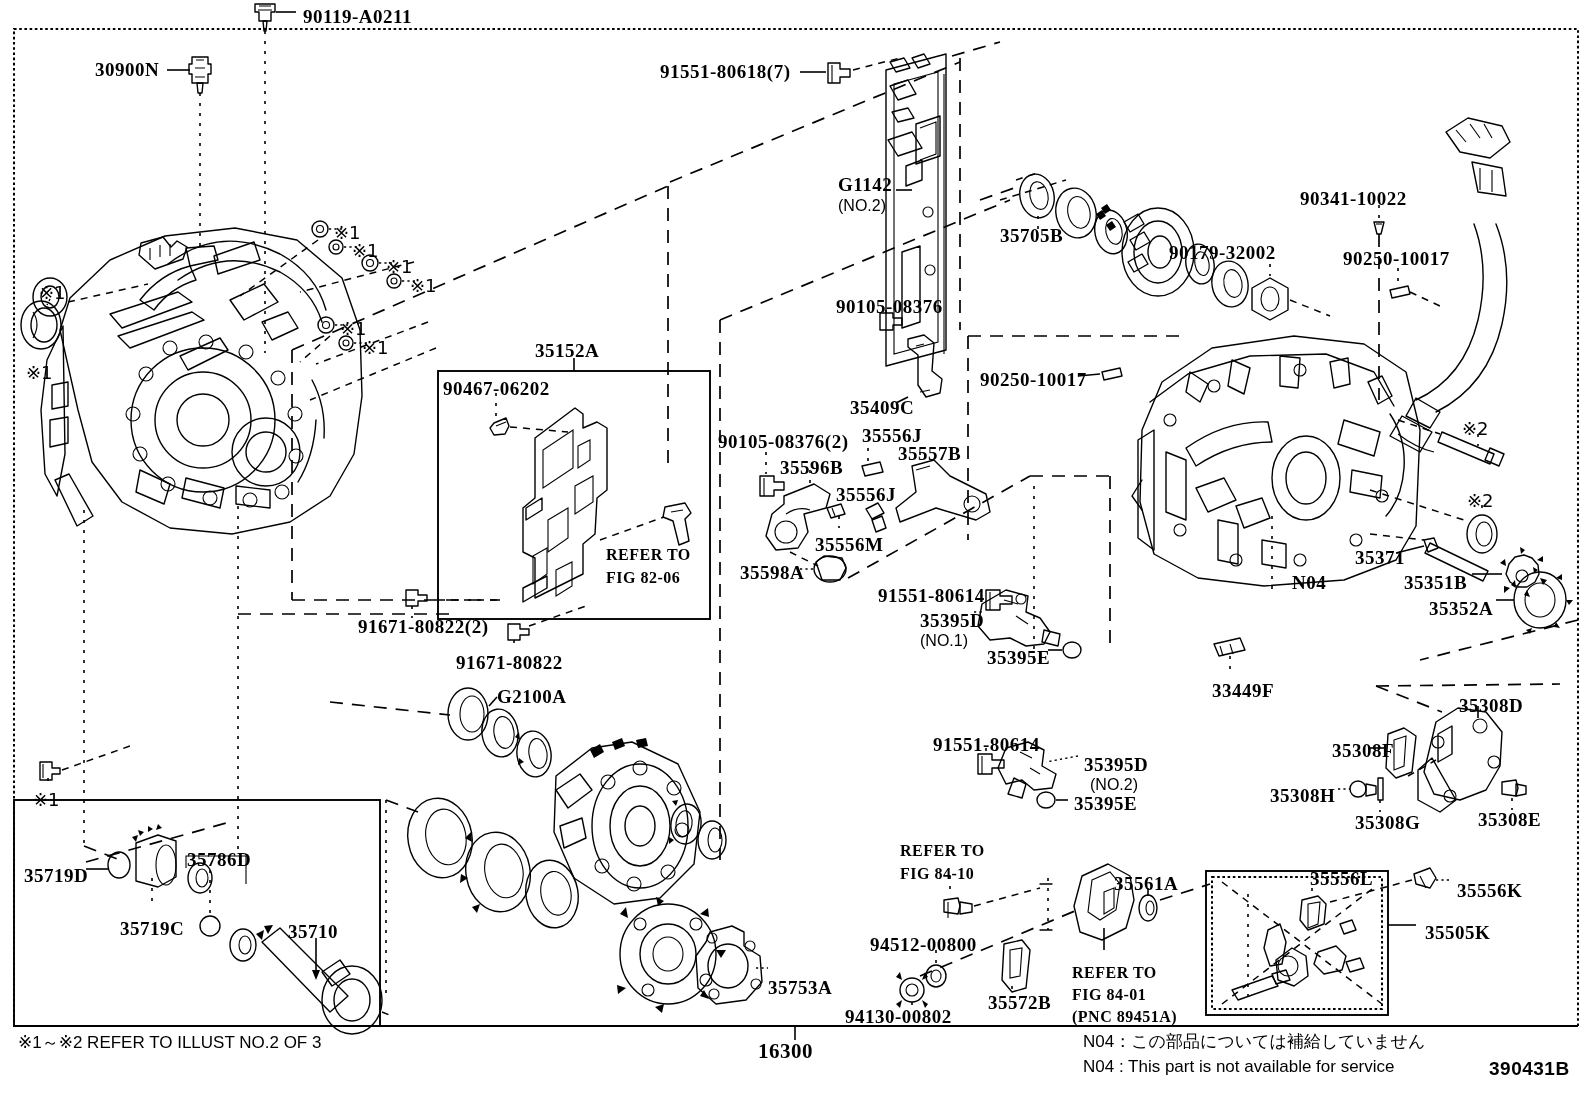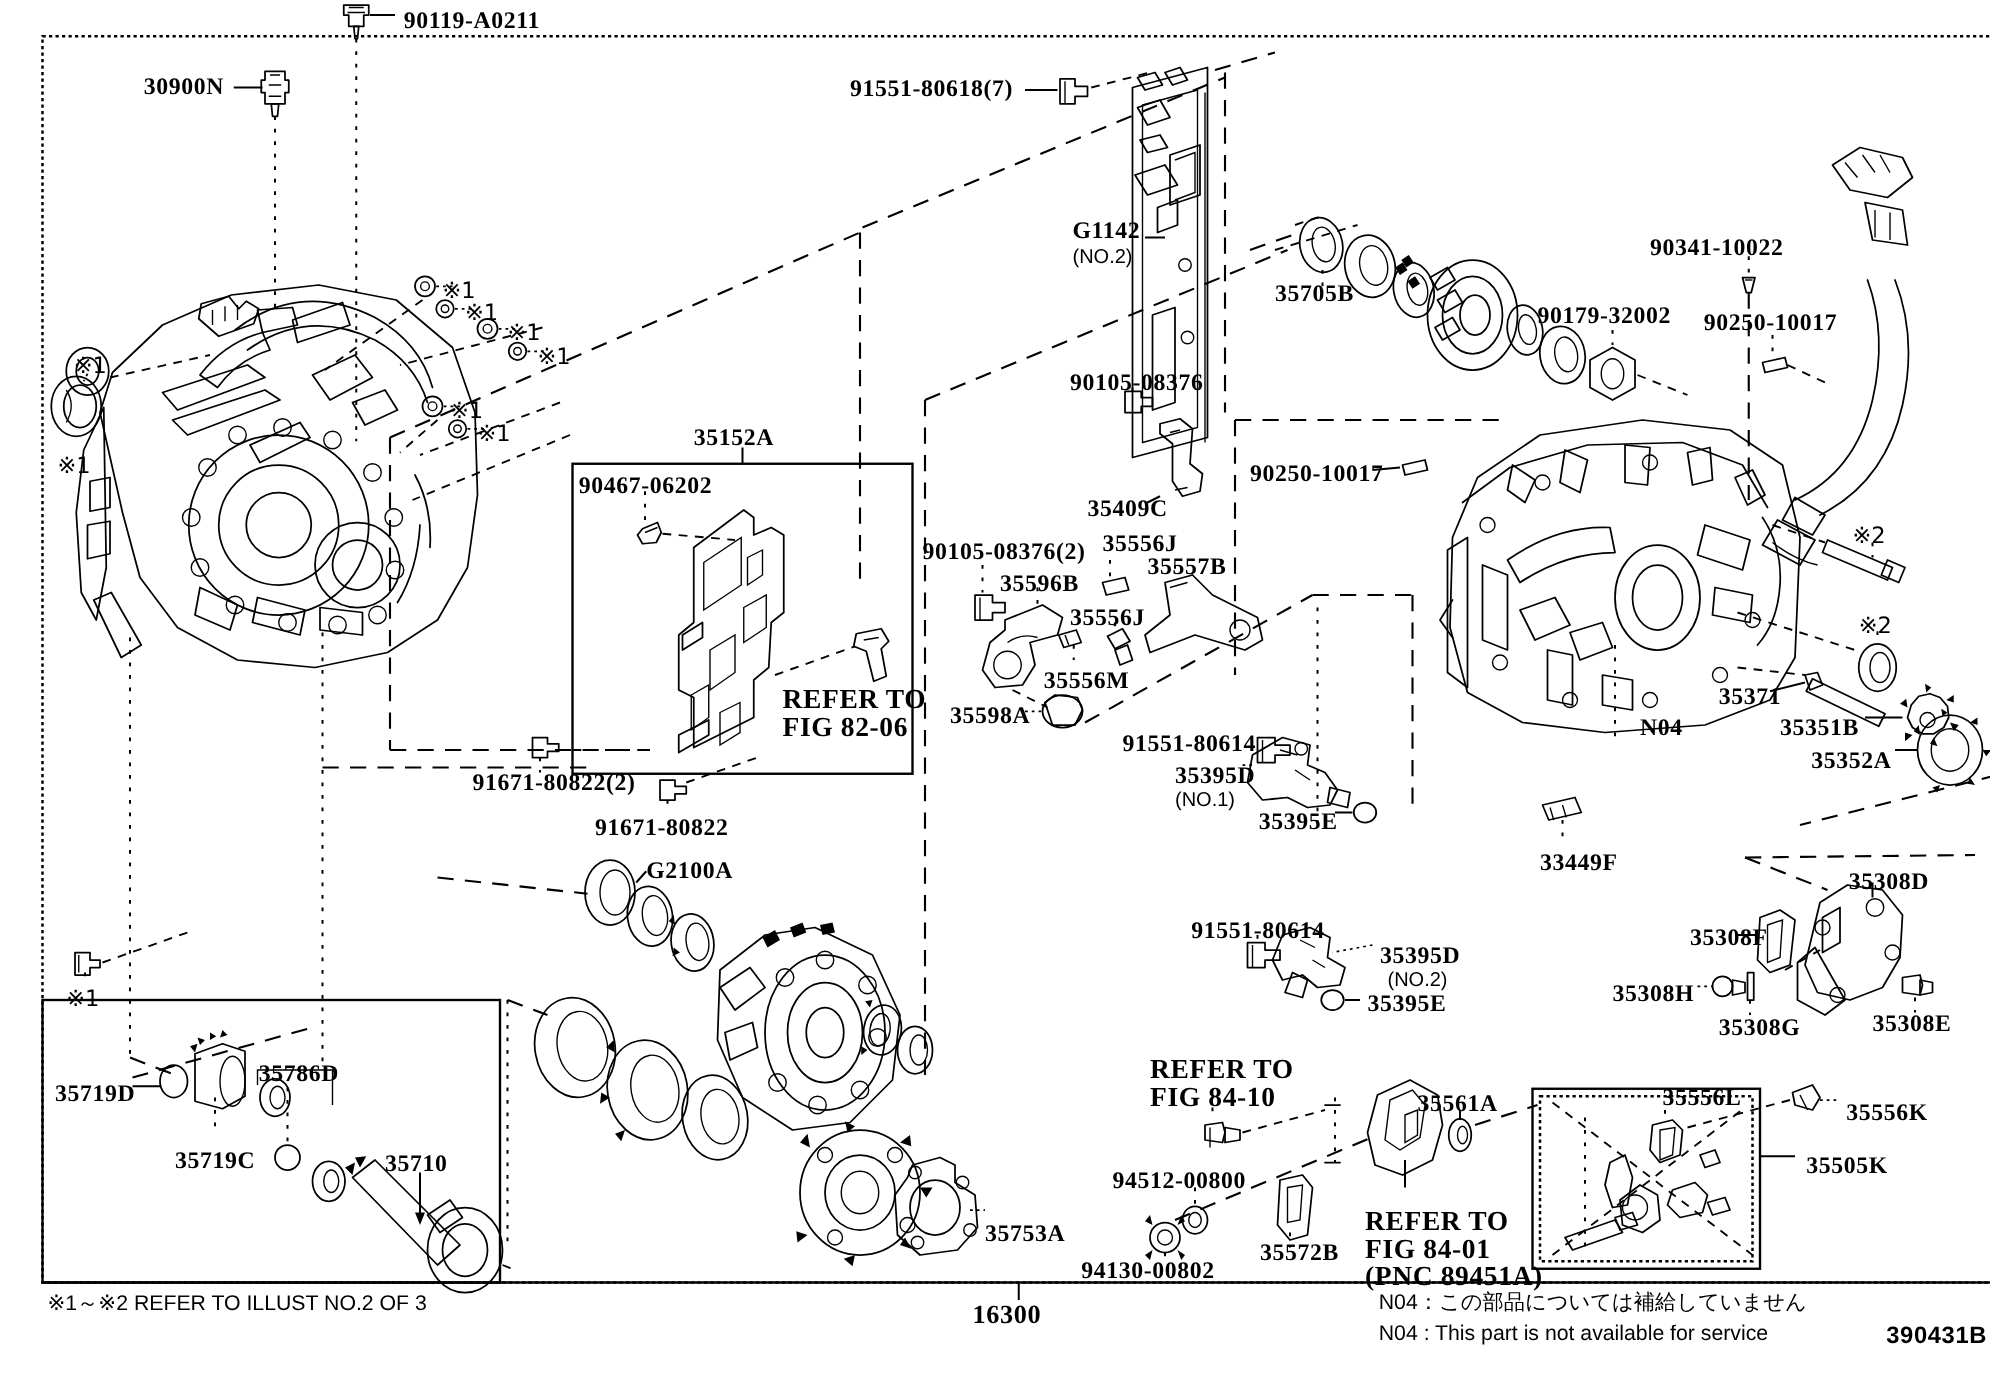--- a/index.html
+++ b/index.html
@@ -9,21 +9,21 @@
   }
   body {
     width: 1592px; height: 1099px;
     position: relative;
     font-family: "Liberation Serif", "DejaVu Serif", serif;
     color: #000;
     overflow: hidden;
   }
   #sheet {
     position: absolute; inset: 0;
-    width: 1352px; height: 1099px; margin-left: 20px;
+    width: 1352px; height: 1099px;
   }
   svg#art {
     position: absolute; top: 0; left: 0;
     width: 1592px; height: 1099px;
   }
   .lbl {
     position: absolute;
     font-family: "Liberation Serif", "DejaVu Serif", serif;
     font-weight: bold;
     font-size: 19px;
@@ -32,21 +32,21 @@
     line-height: 1.05;
     color: #000;
   }
   .lbl.sub {
     font-weight: normal;
     font-size: 16px;
     font-family: "Liberation Sans", sans-serif;
     letter-spacing: 0;
   }
   .lbl.refer {
-    font-size: 22px;
+    font-size: 16px;
     line-height: 1.25;
   }
   .lbl.note {
     font-family: "Liberation Sans", "DejaVu Sans", sans-serif;
     font-weight: normal;
     font-size: 17px;
     letter-spacing: 0;
   }
   .lbl.big {
     font-size: 21px;
@@ -714,21 +714,21 @@
     </g>
   </svg>
 
   <div class="lbl" style="left:303px; top:7px;">90119-A0211</div>
   <div class="lbl" style="left:95px;  top:60px;">30900N</div>
   <div class="lbl" style="left:660px; top:62px;">91551-80618(7)</div>
   <div class="lbl" style="left:838px; top:175px;">G1142</div>
   <div class="lbl sub" style="left:838px; top:198px;">(NO.2)</div>
   <div class="lbl" style="left:1000px;top:226px;">35705B</div>
   <div class="lbl" style="left:1300px;top:189px;">90341-10022</div>
-  <div class="lbl" style="left:1210px;top:243px;">90179-32002</div>
+  <div class="lbl" style="left:1169px;top:243px;">90179-32002</div>
   <div class="lbl" style="left:1343px;top:249px;">90250-10017</div>
   <div class="lbl" style="left:836px; top:297px;">90105-08376</div>
   <div class="lbl" style="left:535px; top:341px;">35152A</div>
   <div class="lbl" style="left:443px; top:379px;">90467-06202</div>
   <div class="lbl" style="left:980px; top:370px;">90250-10017</div>
   <div class="lbl" style="left:850px; top:398px;">35409C</div>
   <div class="lbl" style="left:862px; top:426px;">35556J</div>
   <div class="lbl" style="left:718px; top:432px;">90105-08376(2)</div>
   <div class="lbl" style="left:898px; top:444px;">35557B</div>
   <div class="lbl" style="left:780px; top:458px;">35596B</div>

